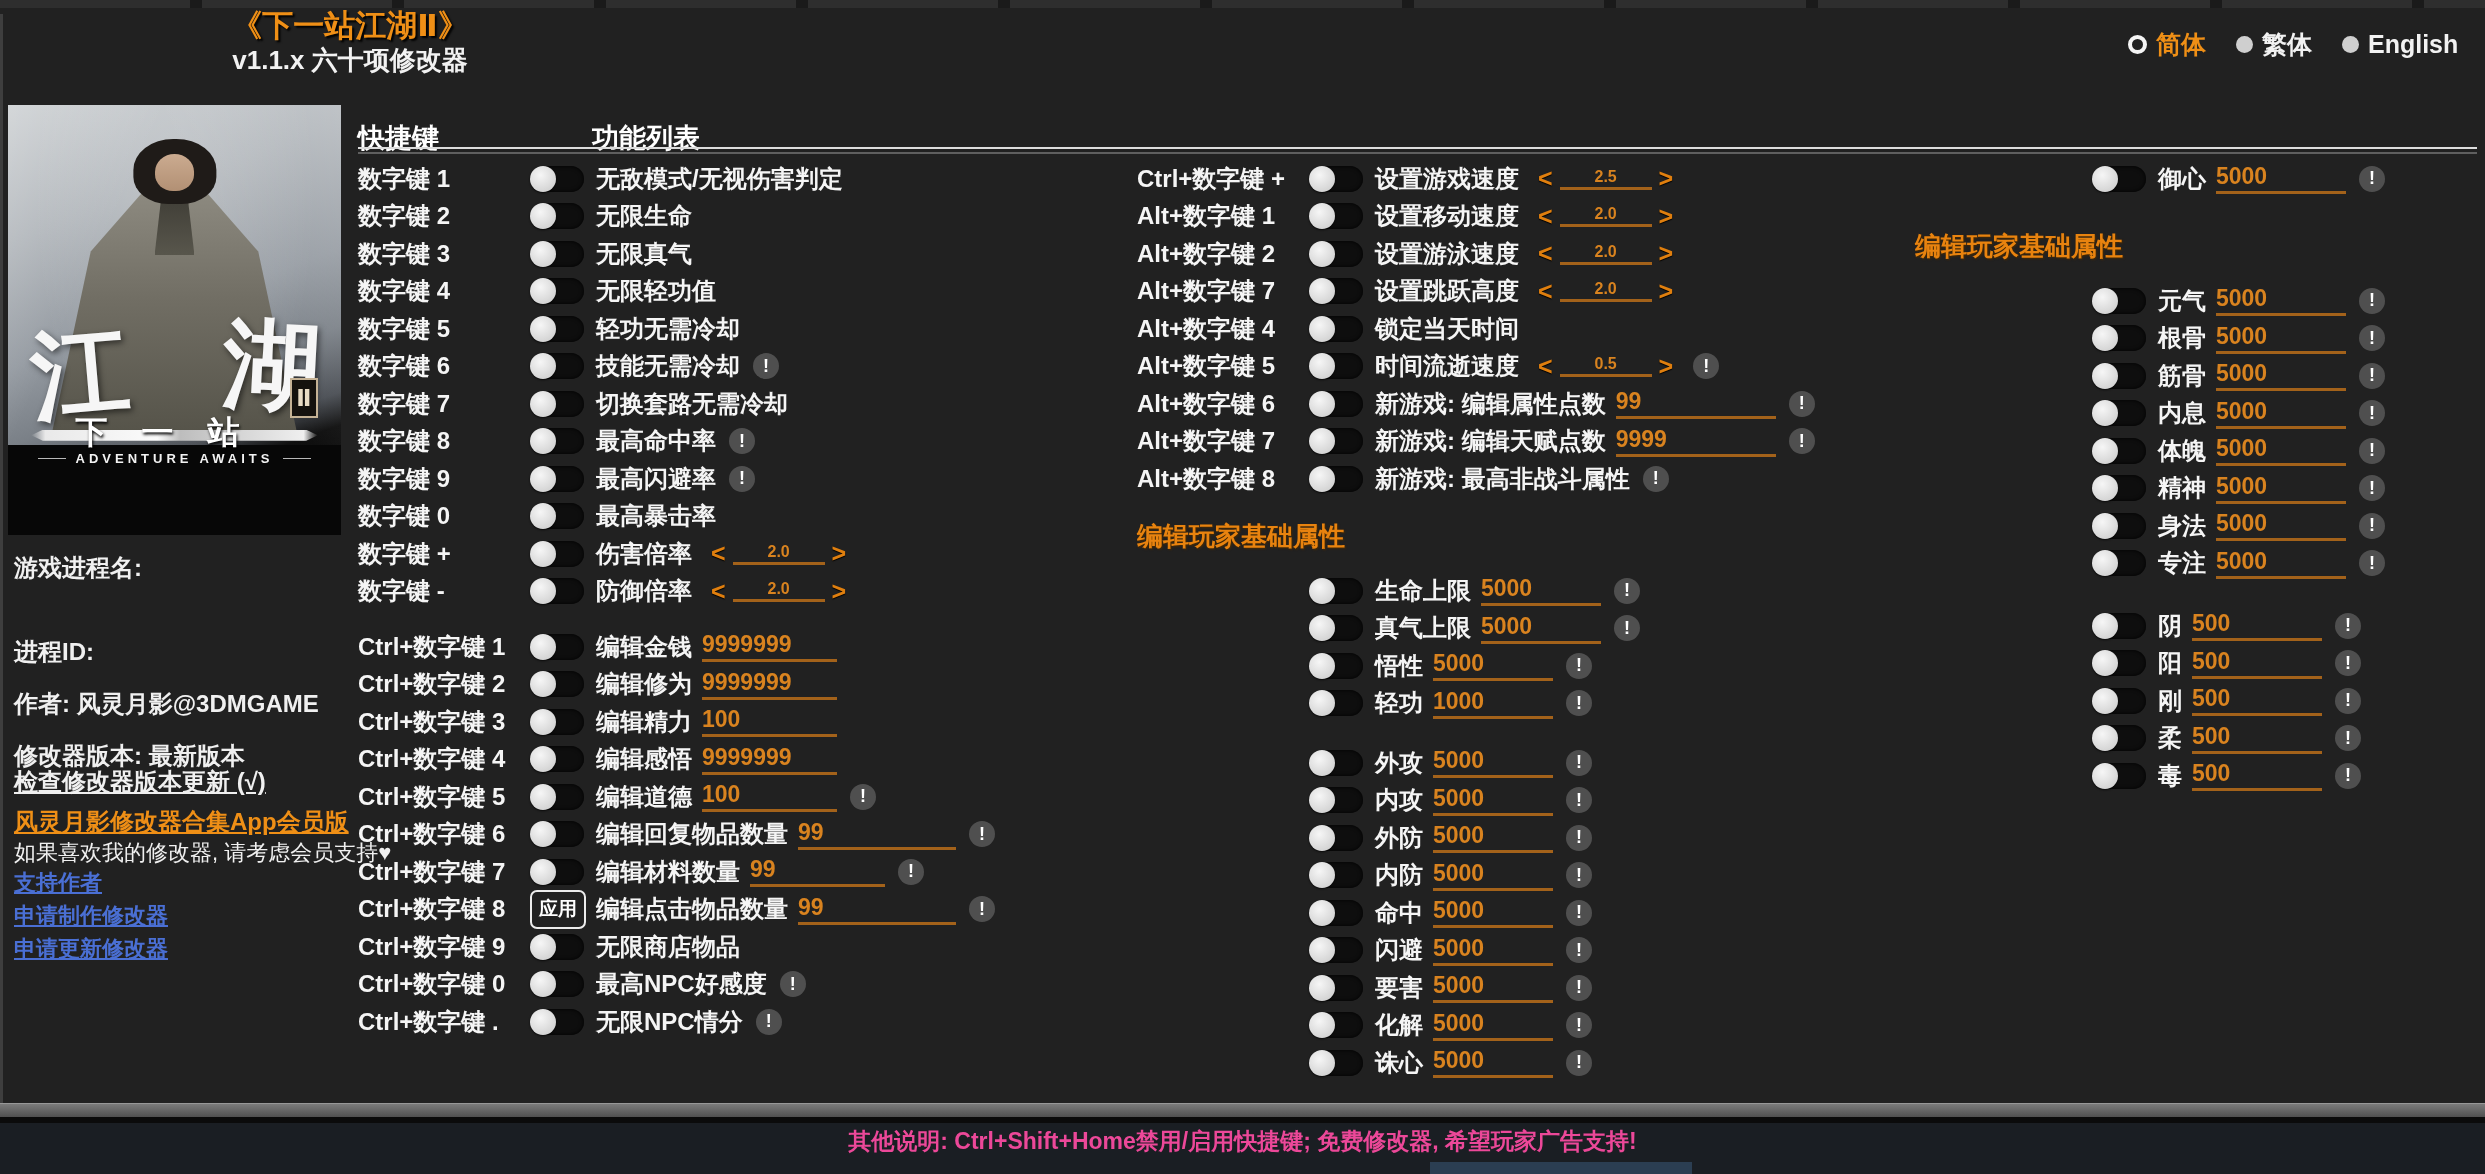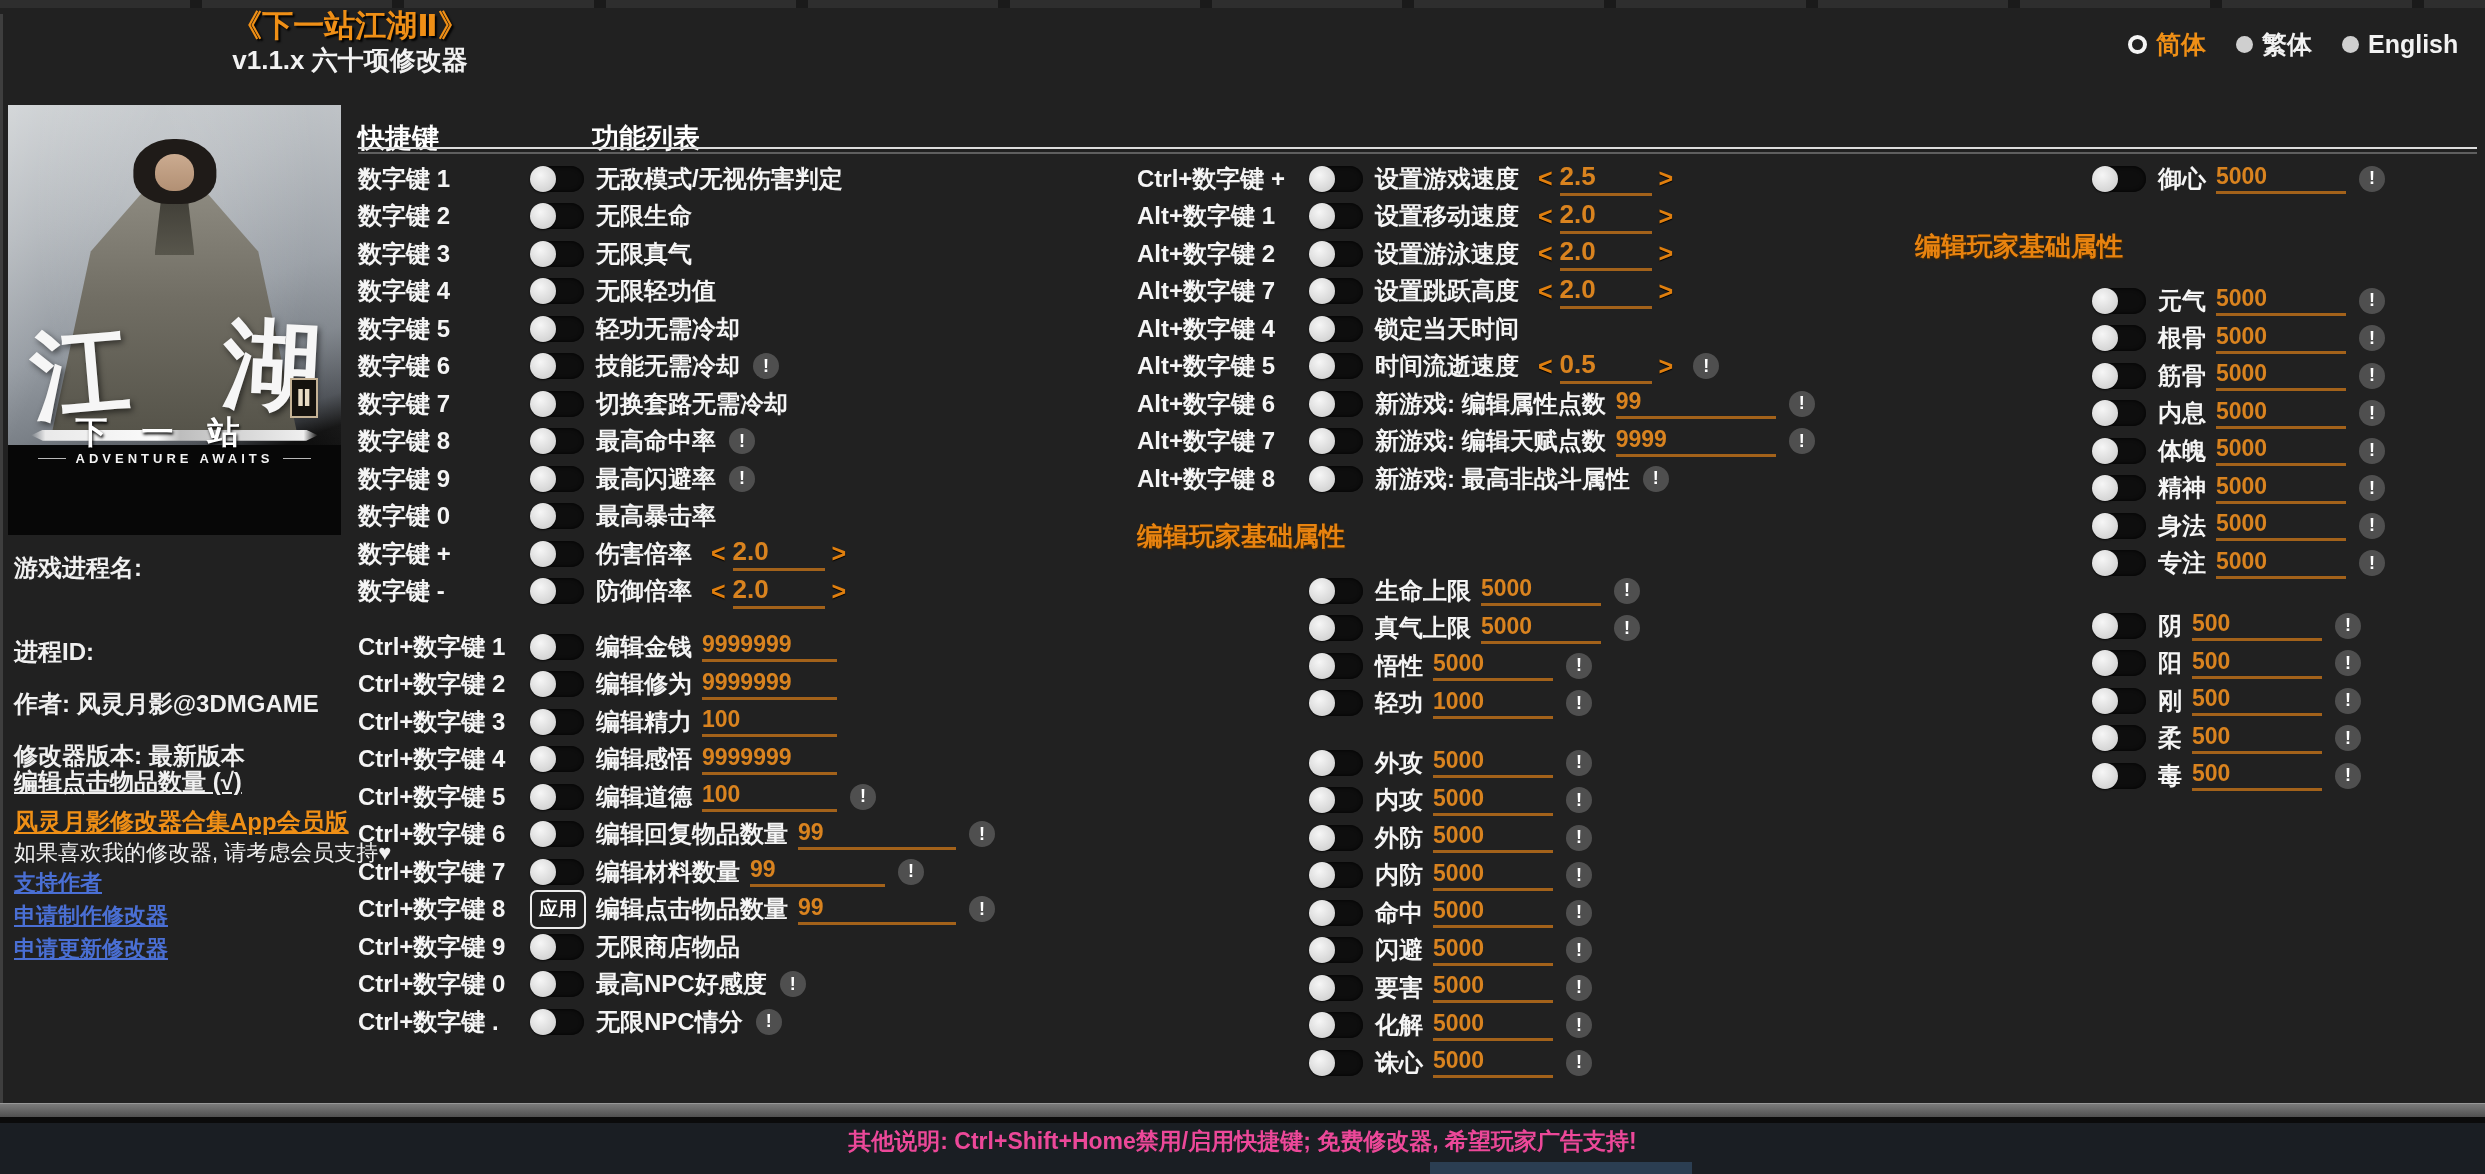--- a/index.html
+++ b/index.html
@@ -79,21 +79,21 @@
   .toggle{width:54px;height:26px;flex:none;border-radius:13px;background:#0e0e0e;position:relative;
     margin-right:12px;box-shadow:inset 0 0 4px #000;cursor:pointer;}
   .knob{position:absolute;left:0;top:0;width:26px;height:26px;border-radius:50%;
     background:radial-gradient(circle at 40% 35%,#f6f6f6,#c8c8c8);box-shadow:0 1px 2px rgba(0,0,0,.7);}
   .apply-btn{width:56px;height:39px;flex:none;margin-right:10px;border:2px solid #ececec;border-radius:7px;
     background:transparent;color:#ffffff;font-size:19px;font-weight:bold;font-family:inherit;
     display:flex;align-items:center;justify-content:center;padding:0;cursor:pointer;}
   .flabel{font-size:24px;font-weight:bold;color:#f5f5f5;white-space:nowrap;}
   .stepper{display:flex;align-items:center;margin-left:12px;}
   .arrow{color:#e07f0e;font-size:25px;font-weight:bold;padding:0 7px;cursor:pointer;text-shadow:0 1px 1px #000;}
-  .stp-value{width:92px;color:#d9831f;font-size:26px;font-weight:bold;
+  .stp-value{width:92px;text-align:center;color:#d9831f;font-size:16px;font-weight:bold;
     border-bottom:3px solid #a3621a;padding-bottom:1px;cursor:text;}
   .input-val{margin-left:10px;text-align:left;color:#d9831f;font-size:23px;font-weight:bold;
     border-bottom:3px solid #a3621a;padding-bottom:1px;cursor:text;}
   .warn{margin-left:13px;width:26px;height:26px;flex:none;border-radius:50%;
     background:rgba(150,150,150,.4);color:#fff;font-weight:bold;font-size:18px;
     display:flex;align-items:center;justify-content:center;}
   .section-label{font-size:26px;font-weight:bold;color:#e8830f;text-shadow:1px 1px 2px #4a2a00;white-space:nowrap;}
 
   
   .footer-gray{position:absolute;left:0;right:0;top:1103px;height:13px;
@@ -141,21 +141,21 @@
   <div class="poster-badge">Ⅱ</div>
   <div class="sword"></div>
   <div class="station-text">下一站</div>
   <div class="tagline">ADVENTURE AWAITS</div>
 </div>
 
 <div class="sb" style="top:552px">游戏进程名:</div>
 <div class="sb" style="top:636px">进程ID:</div>
 <div class="sb" style="top:688px">作者: 风灵月影@3DMGAME</div>
 <div class="sb" style="top:740px">修改器版本: 最新版本</div>
-<div class="sb link-white" style="top:766px">编辑点击物品数量 (√)</div>
+<div class="sb link-white" style="top:766px">检查修改器版本更新 (√)</div>
 <div class="sb link-orange" style="top:806px">风灵月影修改器合集App会员版</div>
 <div class="sb note" style="top:838px">如果喜欢我的修改器, 请考虑会员支持♥</div>
 <div class="sb link-blue" style="top:868px">支持作者</div>
 <div class="sb link-blue" style="top:901px">申请制作修改器</div>
 <div class="sb link-blue" style="top:934px">申请更新修改器</div>
 
 <div class="th" style="left:358px">快捷键</div>
 <div class="th" style="left:592px">功能列表</div>
 <div class="header-line"></div>
 

